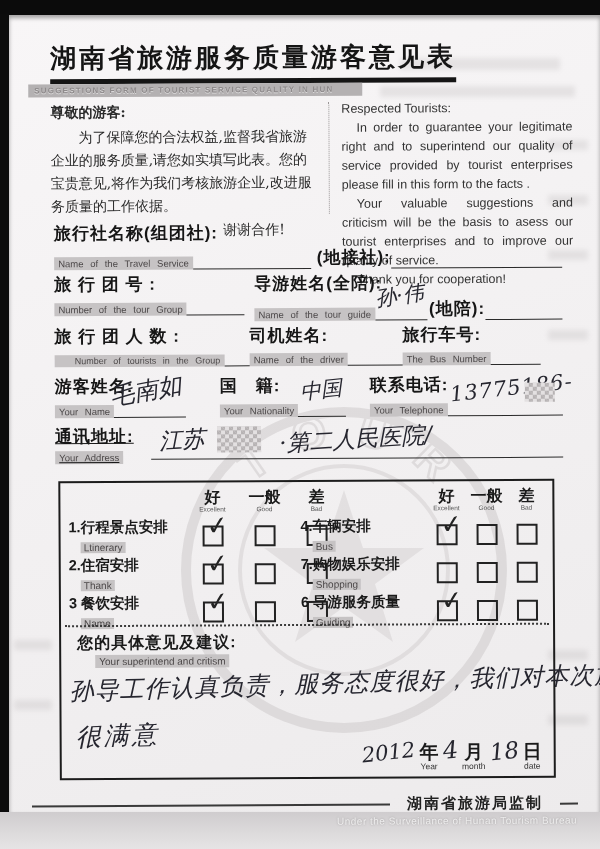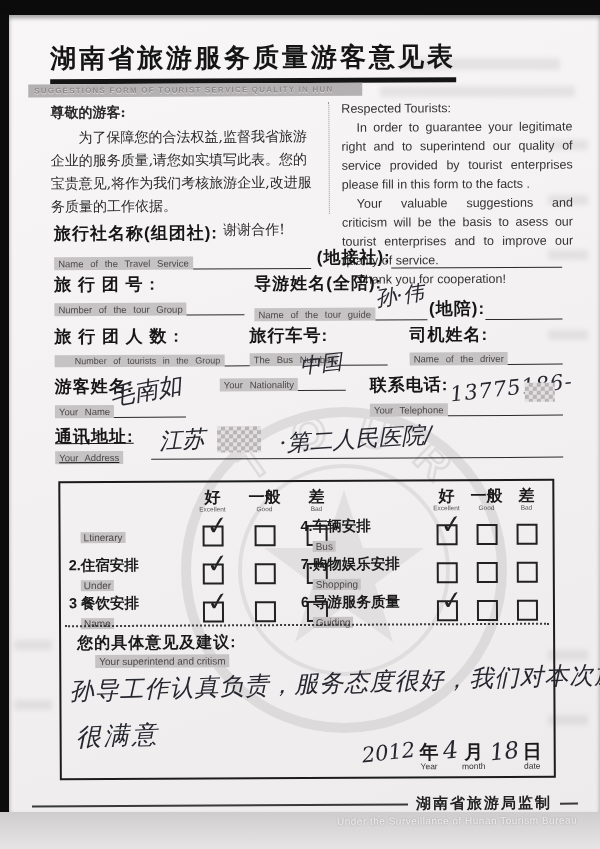--- a/index.html
+++ b/index.html
@@ -88,21 +88,21 @@
   .d-hw{font-size:21px;transform:rotate(-6deg);margin:0 2px 6px 2px;}
   .d-unit{display:flex;flex-direction:column;align-items:center;line-height:1;}
   .d-cn{font-size:19px;font-weight:bold;}
   .d-en{font-size:8.5px;color:#333;margin-top:1px;}
 
   
   .footer{position:absolute;left:30px;top:795px;width:546px;display:flex;align-items:center;}
   .fline{border-top:2px solid #3a3a3a;height:0;}
   .fline.a{flex:1;}
   .fline.b{width:18px;}
-  .f-cn{font-size:15px;font-weight:bold;letter-spacing:2px;margin:0 8px;color:#222;}
+  .f-cn{font-size:15px;font-weight:bold;letter-spacing:2px;margin:0 17px;color:#222;}
   .f-en{position:absolute;left:330px;top:816px;width:250px;text-align:center;
         font-size:10px;color:rgba(255,255,255,.75);letter-spacing:.5px;
         text-shadow:0 0 2px rgba(120,116,117,.6);}
 
   
   .stamp{position:absolute;left:172px;top:398px;width:344px;height:344px;
          opacity:.5;pointer-events:none;}
 
   
   .bleed{position:absolute;background:#b9b5b6;filter:blur(2.5px);opacity:.28;
@@ -190,47 +190,48 @@
     </div>
 
     <div class="frow" style="left:55px;top:324px;width:508px;">
       <div class="stack" style="width:195px;">
         <div class="cnlab">旅 行 团 人 数 :</div>
         <div class="baseline">
           <span class="enlab" style="font-size:9px;padding-left:20px;">Number of tourists in the Group</span>
           <span class="uline" style="width:34px;height:15px;"></span>
         </div>
       </div>
+      <div class="stack" style="flex:1;">
+        <div class="cnlab">司机姓名:</div>
+        <div class="baseline">
+          <span class="enlab">Name of the driver</span>
+          <span class="uline" style="flex:1;height:15px;"></span>
+        </div>
+      </div>
       <div class="stack" style="width:160px;">
         <div class="cnlab">旅行车号:</div>
         <div class="baseline">
           <span class="enlab">The Bus Number</span>
           <span class="uline" style="width:50px;height:15px;"></span>
-        </div>
-      </div>
-      <div class="stack" style="flex:1;">
-        <div class="cnlab">司机姓名:</div>
-        <div class="baseline">
-          <span class="enlab">Name of the driver</span>
-          <span class="uline" style="flex:1;height:15px;"></span>
         </div>
       </div>
     </div>
 
     <div class="frow" style="left:55px;top:374px;width:508px;">
       <div class="stack" style="width:165px;">
         <div class="cnlab">游客姓名:</div>
         <div class="baseline">
           <span class="enlab">Your  Name</span>
           <span class="uline" style="width:72px;height:16px;">
             <span class="hw" style="position:absolute;left:-4px;top:-26px;font-size:24px;transform:rotate(-10deg);">毛南如</span>
           </span>
         </div>
       </div>
       <div class="stack" style="width:150px;">
+        <div class="cnlab">国　籍:</div>
         <div class="baseline">
           <span class="enlab">Your  Nationality</span>
           <span class="uline" style="width:48px;height:16px;">
             <span class="hw" style="position:absolute;left:2px;top:-24px;font-size:21px;transform:rotate(-6deg);">中国</span>
           </span>
         </div>
       </div>
       <div class="stack" style="flex:1;">
         <div class="cnlab">联系电话:</div>
         <div class="baseline">
@@ -267,36 +268,37 @@
           <div class="rhead">
             <div class="h-cn">一般</div>
             <div class="h-en">Good</div>
           </div>
           <div class="rhead">
             <div class="h-cn">差</div>
             <div class="h-en">Bad</div>
           </div>
 
           <div>
+            <div class="r-cn">1.行程景点安排</div>
             <div class="r-en">Ltinerary</div>
           </div>
           <div class="cbcell">
               <span class="cb"></span>
               <span class="tick on">✓</span>
             </div>
           <div class="cbcell">
               <span class="cb"></span>
             </div>
           <div class="cbcell">
               <span class="cb"></span>
             </div>
 
           <div>
             <div class="r-cn">2.住宿安排</div>
-            <div class="r-en">Under</div>
+            <div class="r-en">Thank</div>
           </div>
           <div class="cbcell">
               <span class="cb"></span>
               <span class="tick on">✓</span>
             </div>
           <div class="cbcell">
               <span class="cb"></span>
             </div>
           <div class="cbcell">
               <span class="cb"></span>

